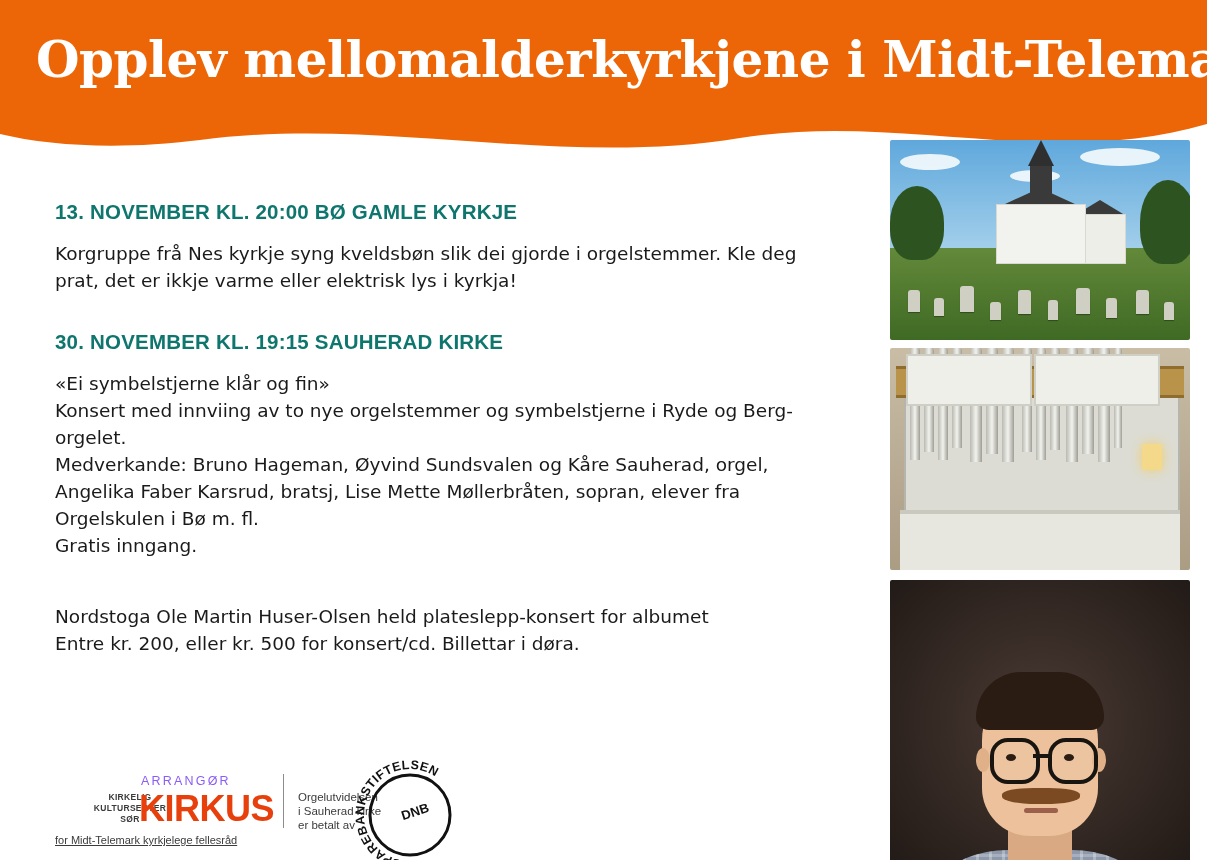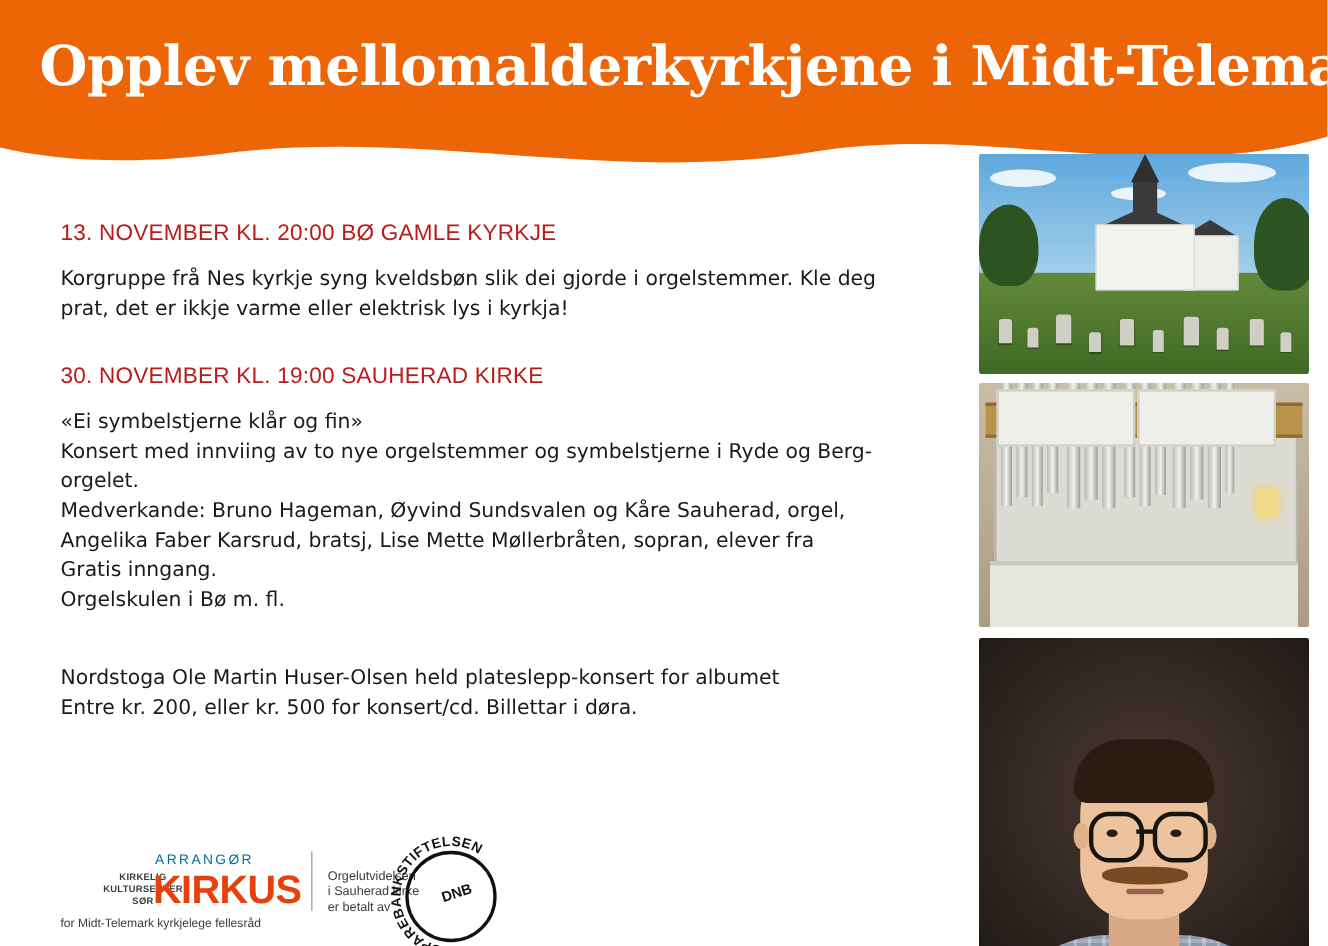--- a/index.html
+++ b/index.html
@@ -54,23 +54,23 @@
   .content {
     position: absolute;
     left: 55px;
     top: 200px;
     width: 790px;
   }
   .block {
     margin-bottom: 26px;
   }
   .block-heading {
-    color: #b91c1c;
-    font-family: "Liberation Sans", sans-serif;
-    font-weight: normal;
+    color: #0f766e;
+    font-family: "Liberation Sans", sans-serif;
+    font-weight: bold;
     font-size: 20.5px;
     letter-spacing: 0.2px;
     margin: 0 0 16px 0;
   }
   .block-body {
     color: #1a1a1a;
     font-family: "DejaVu Sans", sans-serif;
     font-size: 18.5px;
     line-height: 27px;
     margin: 0;
@@ -245,31 +245,31 @@
   .kk-left {
     position: absolute; left: 12px; top: 20px; width: 78px; text-align: center;
     font-family: "Liberation Sans", sans-serif;
     font-weight: bold; color: #3b3b3b; font-size: 8.5px; line-height: 11px;
     letter-spacing: 0.3px;
     margin-left: 24px;
   }
   .arrangor {
     position: absolute; left: 86px; top: 2px;
     font-family: "Liberation Sans", sans-serif;
-    color: #0369a1; font-size: 12.5px; letter-spacing: 2.2px;
+    color: #8b5cf6; font-size: 12.5px; letter-spacing: 2.2px;
   }
   .kirkus-word {
     position: absolute; left: 84px; top: 16px;
     font-family: "Liberation Sans", sans-serif;
     font-weight: bold; color: #e8400c; font-size: 36px; letter-spacing: -0.5px;
   }
   .kk-bottom {
     position: absolute; left: 0; top: 62px;
     font-family: "Liberation Sans", sans-serif;
-    color: #3b3b3b; font-size: 11px;
+    color: #3b3b3b; font-size: 11px; text-decoration: underline;
   }
   .divider {
     position: absolute; left: 228px; top: 14px; width: 1px; height: 54px; background: #8c8c8c;
   }
   .orgel-text {
     position: absolute; left: 243px; top: 30px;
     font-family: "Liberation Sans", sans-serif;
     color: #3b3b3b; font-size: 11.5px; line-height: 14px;
   }
   .sparebank {
@@ -300,29 +300,29 @@
 
     <div class="block" id="block-1">
       <h2 class="block-heading">13. NOVEMBER KL. 20:00 BØ GAMLE KYRKJE</h2>
       <p class="block-body">
         <span class="line">Korgruppe frå Nes kyrkje syng kveldsbøn slik dei gjorde i orgelstemmer. Kle deg</span>
         <span class="line">prat, det er ikkje varme eller elektrisk lys i kyrkja!</span>
       </p>
     </div>
 
     <div class="block" id="block-2">
-      <h2 class="block-heading">30. NOVEMBER KL. 19:00 SAUHERAD KIRKE</h2>
+      <h2 class="block-heading">30. NOVEMBER KL. 19:15 SAUHERAD KIRKE</h2>
       <p class="block-body">
         <span class="line">«Ei symbelstjerne klår og fin»</span>
         <span class="line">Konsert med innviing av to nye orgelstemmer og symbelstjerne i Ryde og Berg-</span>
         <span class="line">orgelet.</span>
         <span class="line">Medverkande: Bruno Hageman, Øyvind Sundsvalen og Kåre Sauherad, orgel,</span>
         <span class="line">Angelika Faber Karsrud, bratsj, Lise Mette Møllerbråten, sopran, elever fra</span>
+        <span class="line">Orgelskulen i Bø m. fl.</span>
         <span class="line">Gratis inngang.</span>
-        <span class="line">Orgelskulen i Bø m. fl.</span>
       </p>
     </div>
 
     <div class="block" id="block-3">
       <p class="block-body">
         <span class="line">Nordstoga Ole Martin Huser-Olsen held plateslepp-konsert for albumet</span>
         <span class="line">Entre kr. 200, eller kr. 500 for konsert/cd. Billettar i døra.</span>
       </p>
     </div>
 

